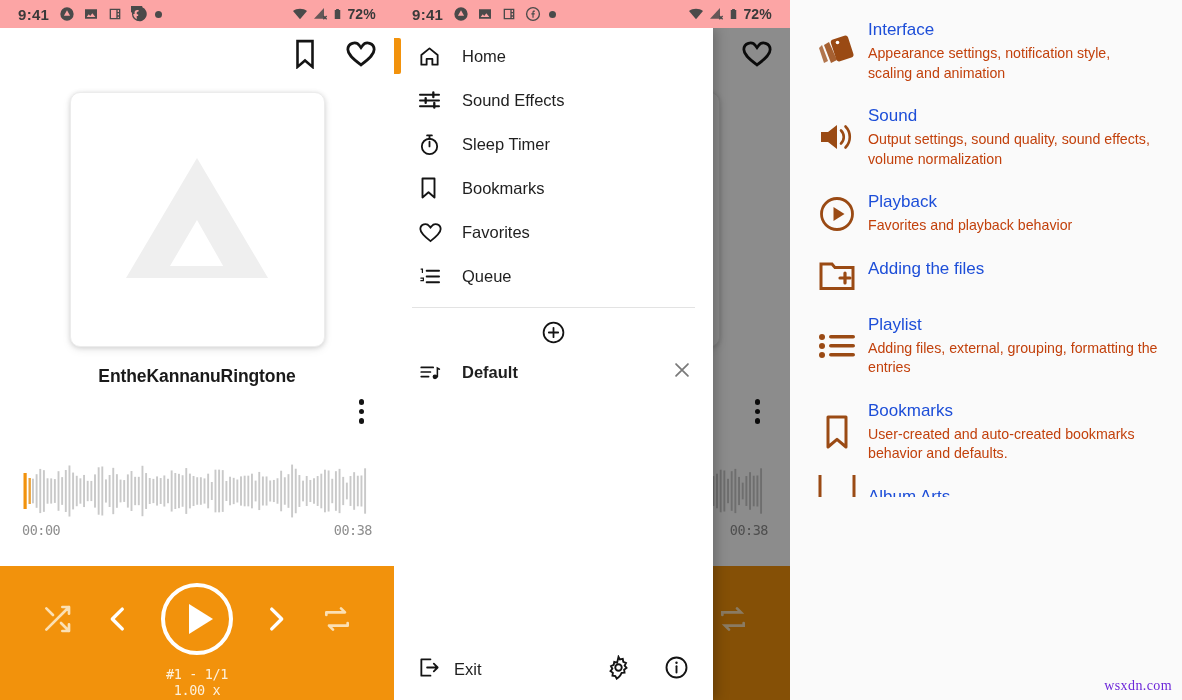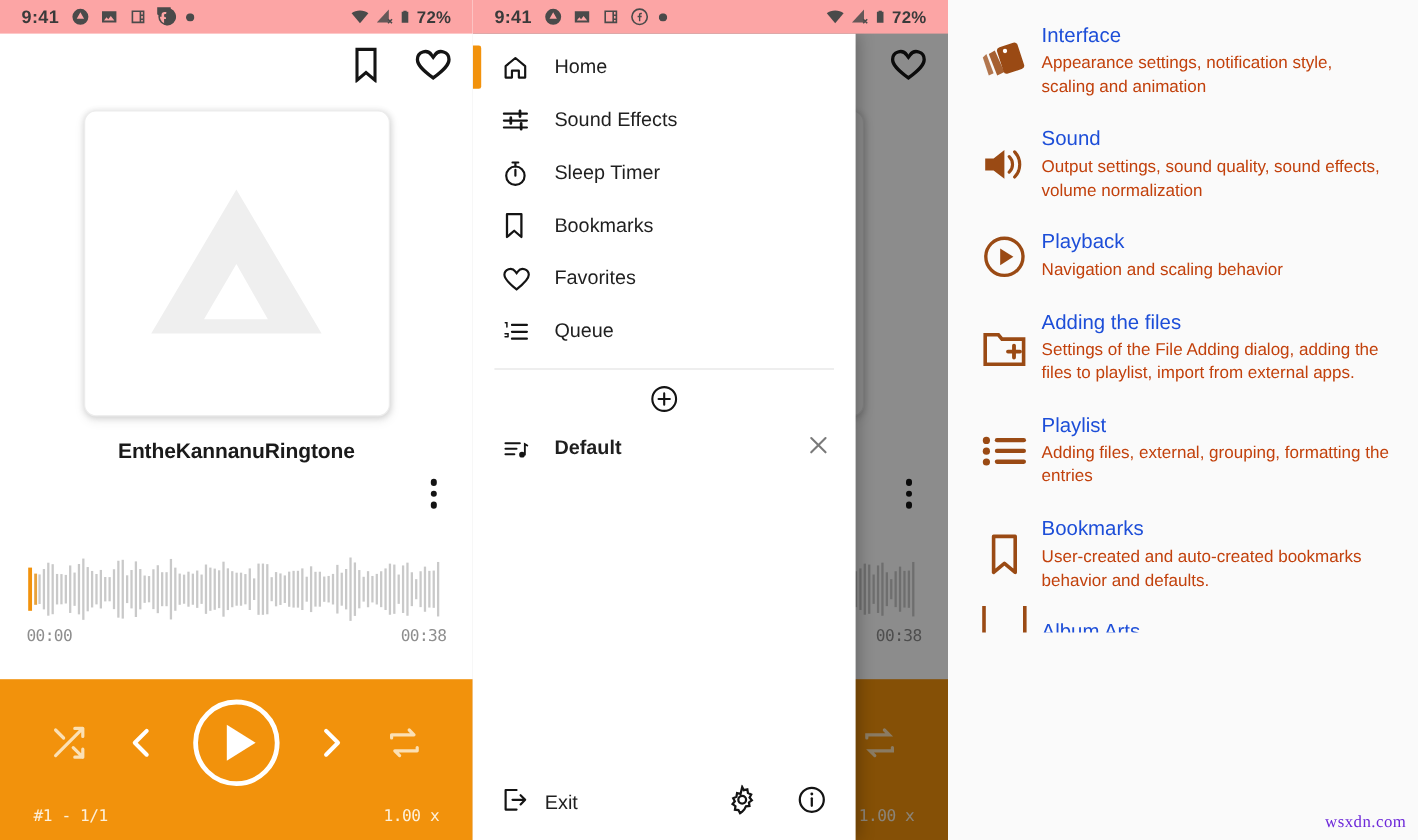--- a/index.html
+++ b/index.html
@@ -65,21 +65,21 @@
     background:#F2920C; display:flex; flex-direction:column;
   }
   .ctl-main { flex:1; display:flex; align-items:center; justify-content:space-around; padding:6px 26px 0; }
   .ctl-ico { cursor:pointer; display:flex; align-items:center; justify-content:center; }
   .play-circle {
     width:72px; height:72px; border-radius:50%; border:4px solid #fff;
     display:flex; align-items:center; justify-content:center; cursor:pointer;
   }
   .play-tri { width:0;height:0; border-left:24px solid #fff; border-top:15px solid transparent; border-bottom:15px solid transparent; margin-left:7px;}
   .ctl-foot { height:34px; display:flex; align-items:center; justify-content:space-between;
-              padding:0 28px 6px; font-size:13.5px; color:#fdf0da; font-family:"DejaVu Sans Mono", monospace; letter-spacing:-.4px;}
+              padding:0 28px 6px; font-size:13.5px; color:#fdf0da; font-family:"DejaVu Sans Mono", monospace; letter-spacing:-.4px;flex-direction:column;}
 
   
   .behind { position:absolute; inset:0; }
   .scrim { position:absolute; inset:0; background:rgba(0,0,0,.45); z-index:20; }
   .drawer {
     position:absolute; top:28px; left:0; width:319px; bottom:0; background:#fff; z-index:30;
     box-shadow:3px 0 12px rgba(0,0,0,.25);
     display:flex; flex-direction:column;
   }
   .drawer-items { padding-top:6px; }
@@ -684,34 +684,33 @@
 
     <div class="s-item">
       <span class="s-ico">
         <svg width="38" height="38" viewBox="0 0 38 38">
           <circle cx="19" cy="19" r="15.5" fill="none" stroke="#9A4A14" stroke-width="2.8"></circle>
           <path d="M15.5 12l11 7-11 7z" fill="#9A4A14"></path>
         </svg>
       </span>
       <span class="s-txt">
         <div class="s-title">Playback</div>
-        <div class="s-sub">Navigation and scaling behavior</div>
+        <div class="s-sub">Favorites and playback behavior</div>
       </span>
     </div>
 
     <div class="s-item">
       <span class="s-ico">
         <svg width="40" height="34" viewBox="0 0 40 34">
           <path d="M4 6h11l3 3.6h18v21H4z" fill="none" stroke="#9A4A14" stroke-width="3"></path>
           <path d="M28 15v10M23 20h10" stroke="#9A4A14" stroke-width="3.2" stroke-linecap="round"></path>
         </svg>
       </span>
       <span class="s-txt">
         <div class="s-title">Adding the files</div>
-        <div class="s-sub">Settings of the File Adding dialog, adding the files to playlist, import from external apps.</div>
       </span>
     </div>
 
     <div class="s-item">
       <span class="s-ico">
         <svg width="40" height="32" viewBox="0 0 40 32">
           <g fill="#9A4A14">
               <circle cx="5" cy="7" r="3"></circle>
               <circle cx="5" cy="16" r="3"></circle>
               <circle cx="5" cy="25" r="3"></circle>

